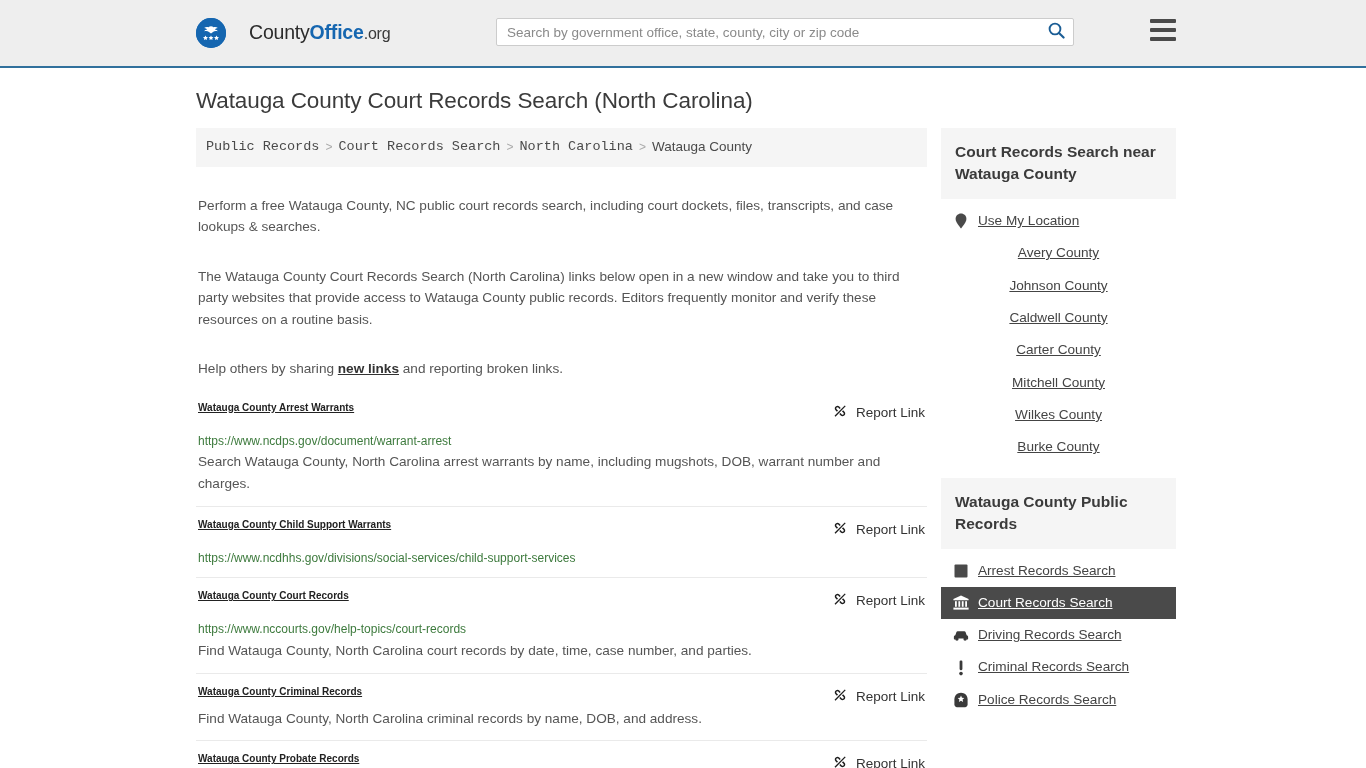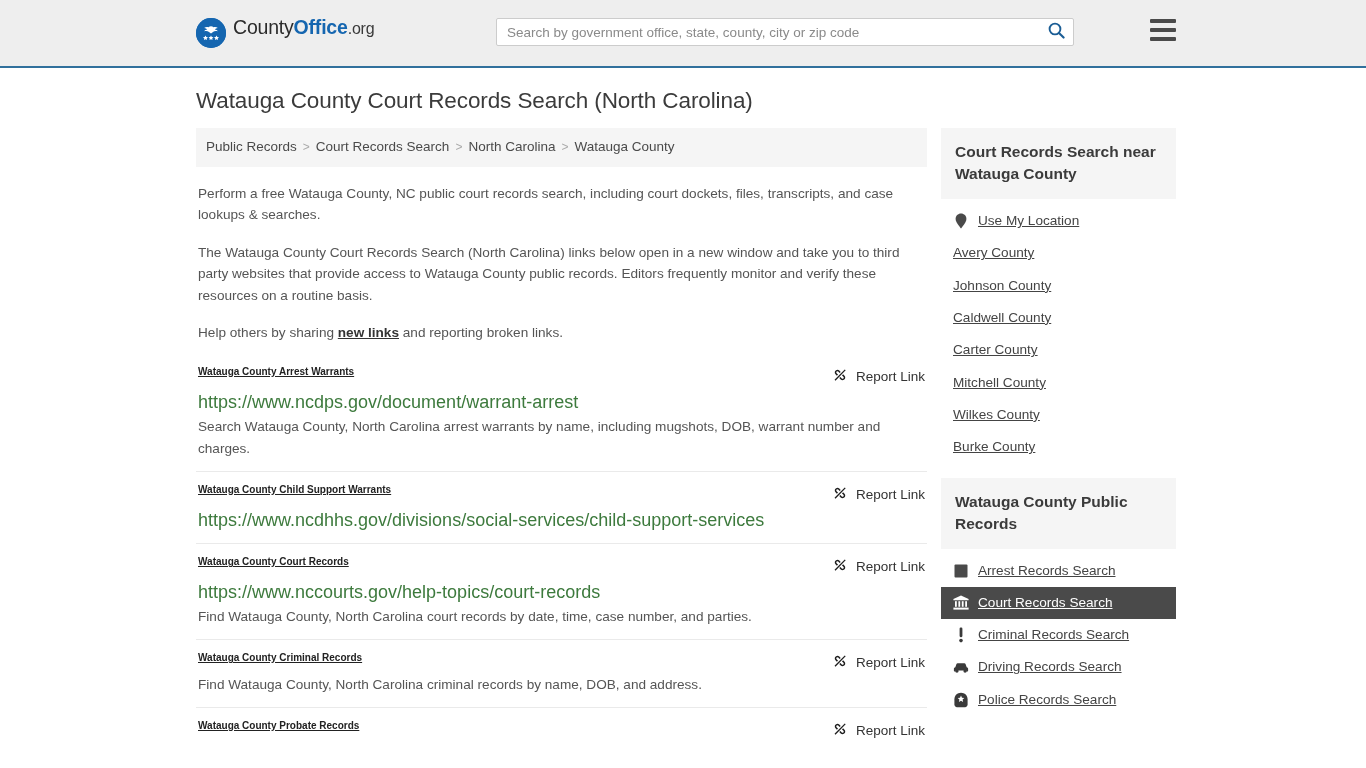--- a/index.html
+++ b/index.html
@@ -15,23 +15,24 @@
   .site-header {
     height: 68px;
     background: #eeeeee;
     border-bottom: 2px solid #31709c;
     display: flex;
     align-items: center;
     position: relative;
   }
   .brand {
     display: flex;
+    align-items: center;
     margin-left: 196px;
     text-decoration: none;
-    gap: 7px;
+    gap: 23px;
   }
   .brand-seal {
     width: 30px; height: 30px;
     border-radius: 50%;
     background: #1566b0;
     position: relative;
     flex: 0 0 auto;
     display: block;
   }
   .brand-seal svg { display: block; }
@@ -118,31 +119,32 @@
     color: #555;
     display: flex;
     flex-wrap: wrap;
     align-items: center;
     gap: 6px;
     line-height: 1.4;
   }
   .breadcrumb a {
     color: #4a4a4a;
     text-decoration: none;
+    font-family: Liberation Mono, monospace;
   }
   .bc-sep { color: #aaaaaa; font-size: 12px; }
   .bc-current { color: #4a4a4a; }
 
   
   .intro { padding: 0 2px; }
   .intro p {
     font-size: 13.6px;
     color: #555555;
     line-height: 1.58;
-    margin: 16px 0 0 0;
+    margin: 28px 0 0 0;
   }
   .intro a {
     color: #333;
     text-decoration: underline;
     font-weight: 600;
   }
 
   
   .results { margin-top: 18px; }
   .result {
@@ -170,23 +172,23 @@
     gap: 8px;
     color: #333;
     font-size: 13.5px;
     text-decoration: none;
     white-space: nowrap;
     flex: 0 0 auto;
     padding-top: 1px;
     cursor: pointer;
   }
   .result-url {
-    font-size: 18px;
+    font-size: 12px;
     color: #3d7a3d;
-    margin-top: 5px;
+    margin-top: 12px;
     line-height: 1.3;
     word-break: break-all;
   }
   .result-desc {
     font-size: 13.6px;
     color: #555555;
     line-height: 1.6;
     margin-top: 2px;
   }
 
@@ -215,21 +217,21 @@
   .panel-item.active {
     background: #4a4a4a;
     color: #ffffff;
   }
   .panel-item .ico {
     width: 16px; height: 16px;
     display: inline-flex;
     align-items: center; justify-content: center;
     flex: 0 0 16px;
   }
-  .panel-item.plain { padding-left: 12px; }
+  .panel-item.plain { padding-left: 12px; justify-content: center; }
 </style>
 </head>
 <body>
 
 <div class="site-header">
 
   <a class="brand" href="#">
     <span class="brand-seal">
       <svg width="30" height="30" viewBox="0 0 30 30" aria-hidden="true">
         <circle cx="15" cy="15" r="15" fill="#1566b0"></circle>
@@ -416,39 +418,39 @@
                   <rect x="5.4" y="6.2" width="1.8" height="5.6" fill="currentColor"></rect>
                   <rect x="8.8" y="6.2" width="1.8" height="5.6" fill="currentColor"></rect>
                   <rect x="12.2" y="6.2" width="1.8" height="5.6" fill="currentColor"></rect>
                   <rect x="0.4" y="12.6" width="15.2" height="2" fill="currentColor"></rect>
                 </svg>
               </span>
               <span class="lbl">Court Records Search</span>
             </a>
             <a href="#" class="panel-item">
               <span class="ico">
-                <svg width="6" height="16" viewBox="0 0 6 16">
-                  <rect x="1.6" y="0.6" width="2.8" height="9.6" rx="1.1" fill="#3a3a3a"></rect>
-                  <circle cx="3" cy="13.6" r="1.8" fill="#3a3a3a"></circle>
-                </svg>
-              </span>
-              <span class="lbl">Criminal Records Search</span>
-            </a>
-            <a href="#" class="panel-item">
-              <span class="ico">
                 <svg width="18" height="13" viewBox="0 0 18 13">
                   <path d="M2.6 6.1 L3.9 2.6 C4.1 2 4.6 1.7 5.2 1.7 L12.8 1.7 C13.4 1.7 13.9 2 14.1 2.6 L15.4 6.1 C16.3 6.3 17 7.1 17 8 L17 10.2 C17 10.6 16.7 10.9 16.3 10.9 L14.9 10.9 L14.9 10 L3.1 10 L3.1 10.9 L1.7 10.9 C1.3 10.9 1 10.6 1 10.2 L1 8 C1 7.1 1.7 6.3 2.6 6.1z" fill="#3a3a3a"></path>
                   <circle cx="4.4" cy="10.5" r="1.9" fill="#3a3a3a"></circle>
                   <circle cx="13.6" cy="10.5" r="1.9" fill="#3a3a3a"></circle>
                 </svg>
               </span>
               <span class="lbl">Driving Records Search</span>
             </a>
             <a href="#" class="panel-item">
               <span class="ico">
+                <svg width="6" height="16" viewBox="0 0 6 16">
+                  <rect x="1.6" y="0.6" width="2.8" height="9.6" rx="1.1" fill="#3a3a3a"></rect>
+                  <circle cx="3" cy="13.6" r="1.8" fill="#3a3a3a"></circle>
+                </svg>
+              </span>
+              <span class="lbl">Criminal Records Search</span>
+            </a>
+            <a href="#" class="panel-item">
+              <span class="ico">
                 <svg width="16" height="16" viewBox="0 0 16 16">
                   <path d="M8 0.8 C4.3 0.8 1.4 3.6 1.4 7.3 L1.4 12.6 C1.4 14.1 2.5 15.2 4 15.2 L12 15.2 C13.5 15.2 14.6 14.1 14.6 12.6 L14.6 7.3 C14.6 3.6 11.7 0.8 8 0.8z" fill="#3a3a3a"></path>
                   <path d="M8 3.6 L9 5.7 L11.3 6 L9.6 7.6 L10.1 9.9 L8 8.8 L5.9 9.9 L6.4 7.6 L4.7 6 L7 5.7z" fill="#ffffff"></path>
                 </svg>
               </span>
               <span class="lbl">Police Records Search</span>
             </a>
           </div>
       </div>
 

